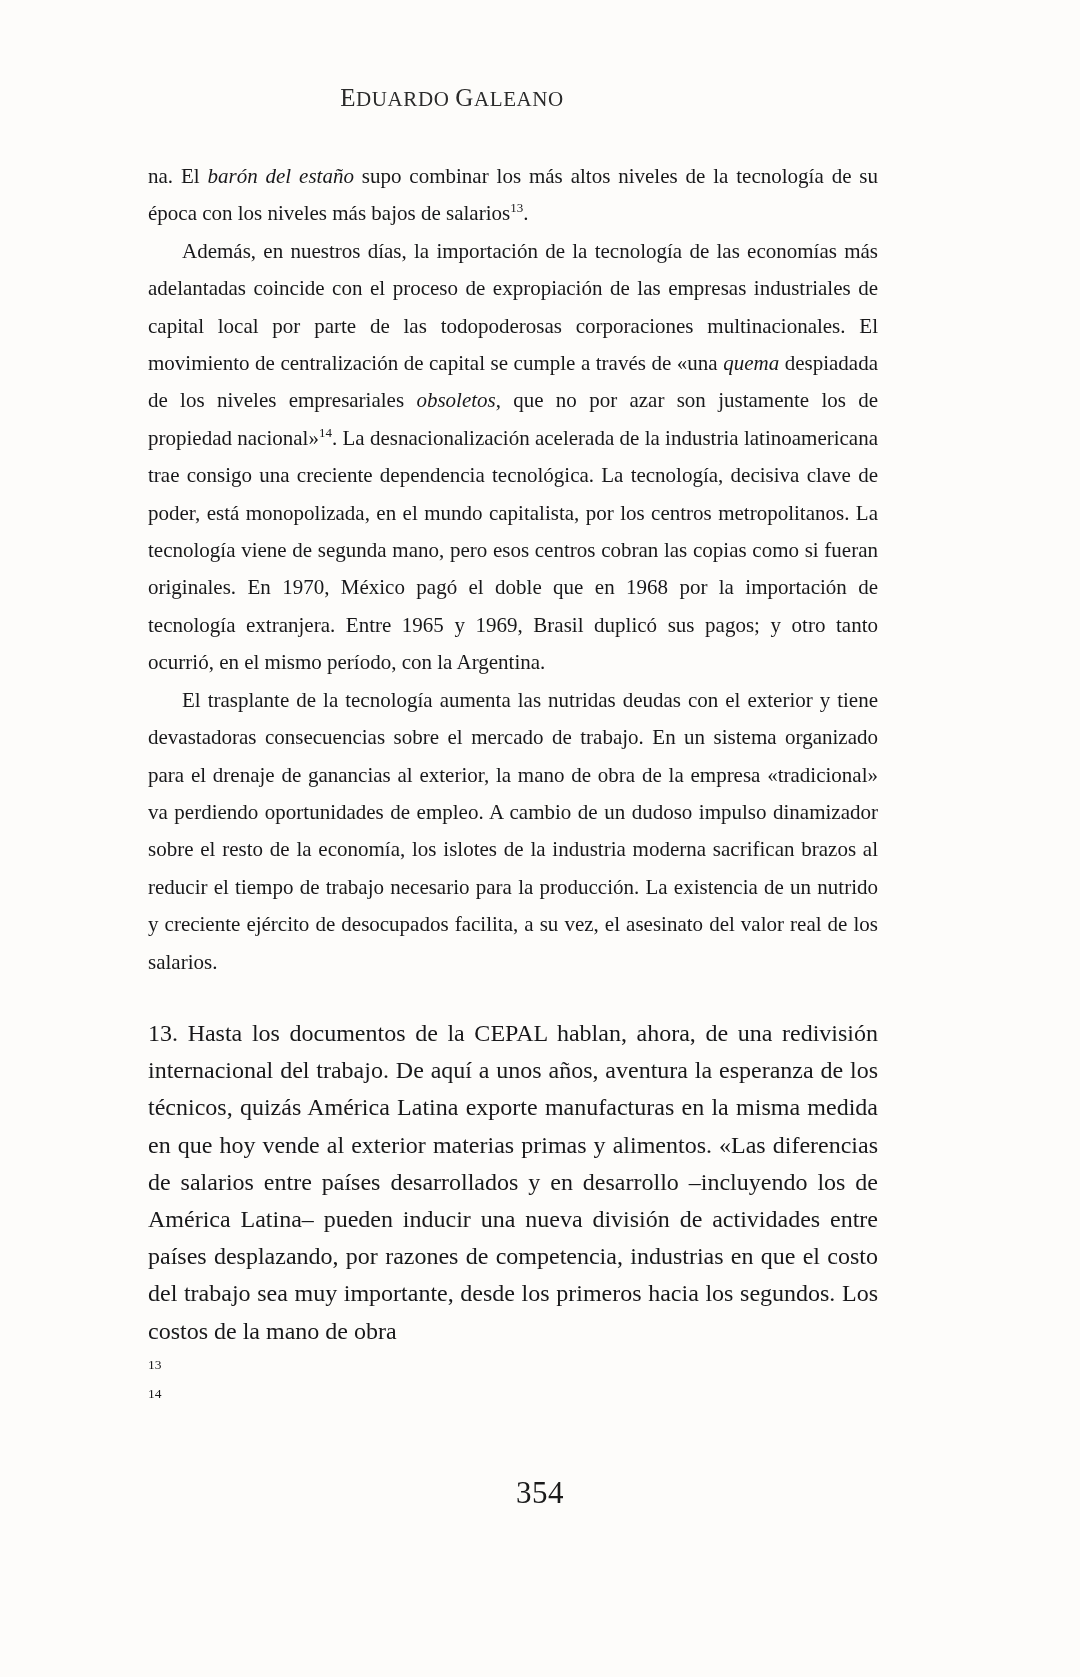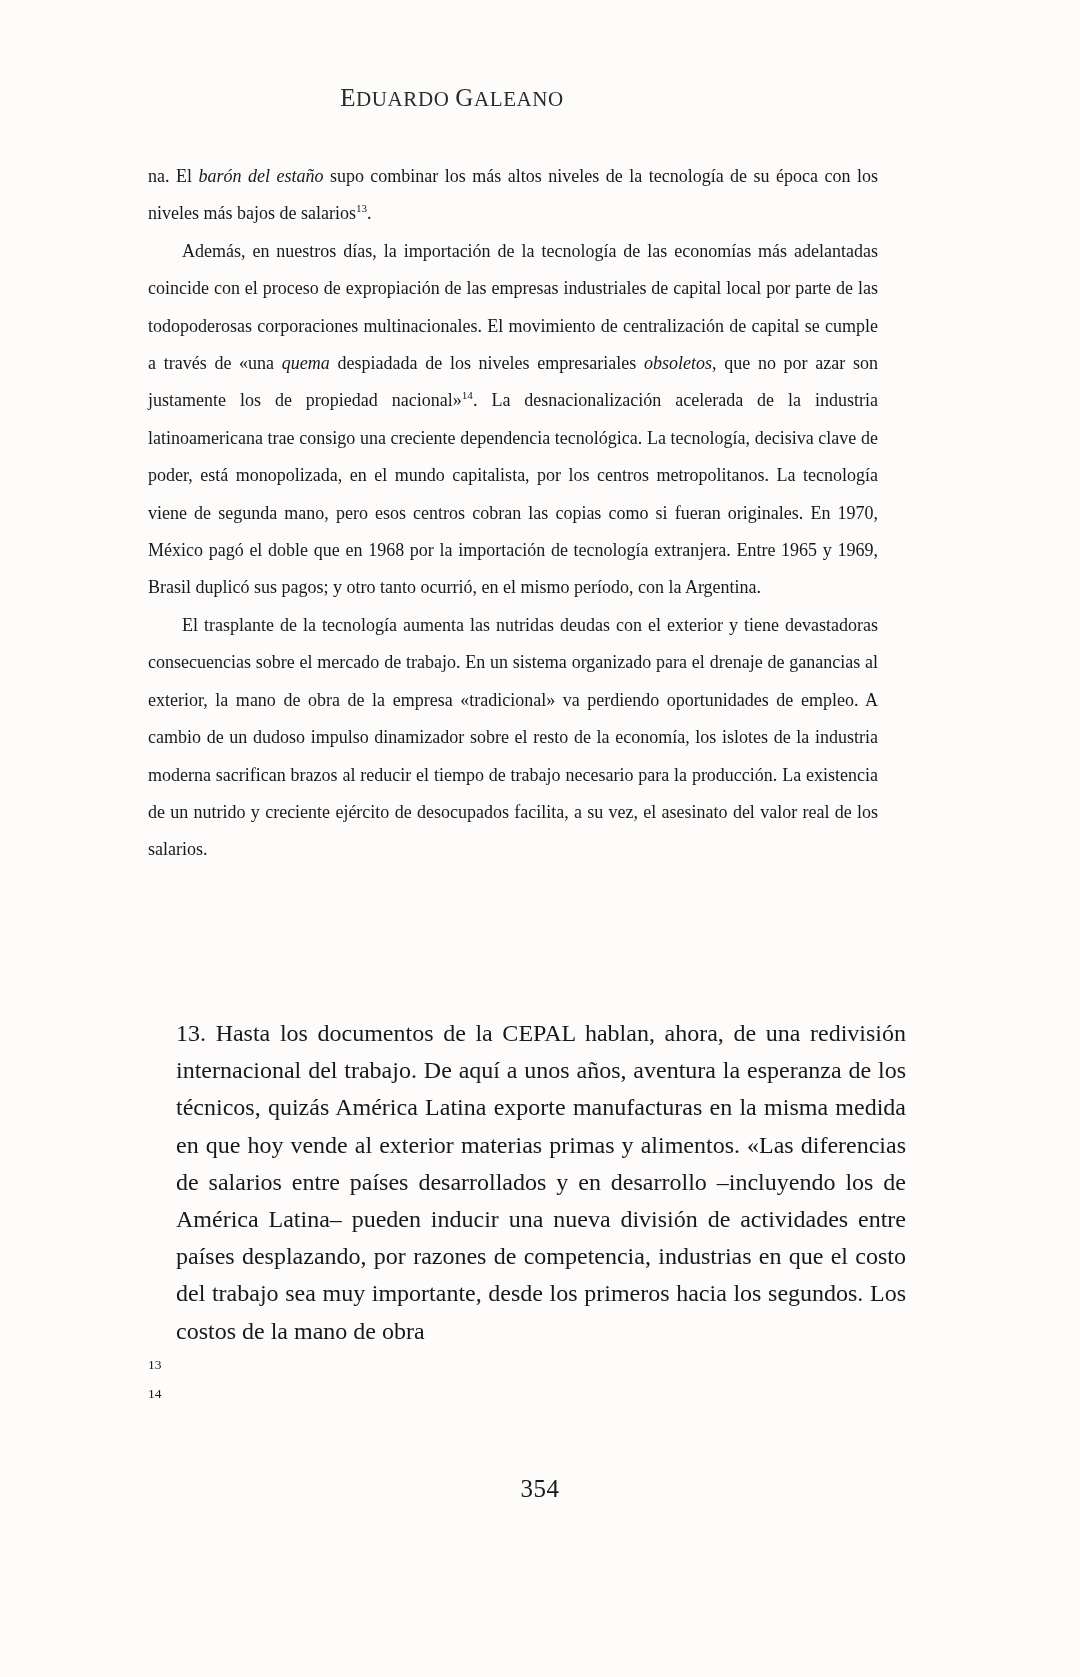--- a/index.html
+++ b/index.html
@@ -42,21 +42,21 @@
   
   .textblock {
     position: absolute;
     left: 148px;
     top: 158px;
     width: 730px;
   }
 
   p.body {
     margin: 0;
-    font-size: 18px;
+    font-size: 21px;
     line-height: 37.4px;
     text-align: justify;
     text-justify: inter-word;
     hyphens: manual;
     color: #18181a;
   }
   p.body.indent {
     text-indent: 34px;
   }
   p.body.cont {
@@ -70,21 +70,20 @@
     vertical-align: super;
     line-height: 0;
   }
 
   
   .note-block {
     position: absolute;
     left: 148px;
     top: 1015px;
     width: 730px;
-    margin-left: 28px;
   }
   p.note {
     margin: 0;
     font-size: 24px;
     line-height: 37.2px;
     text-align: justify;
     color: #18181a;
   }
 
   
@@ -111,21 +110,21 @@
   }
   .footnote-text { flex: 1 1 auto; }
 
   
   .folio {
     position: absolute;
     left: 0;
     top: 1475px;
     width: 1080px;
     text-align: center;
-    font-size: 25px;
+    font-size: 31px;
     color: #1a1a1a;
     letter-spacing: 0.5px;
   }
 </style>
 </head>
 <body>
 
 <div class="page">
 
   <div class="running-head">

